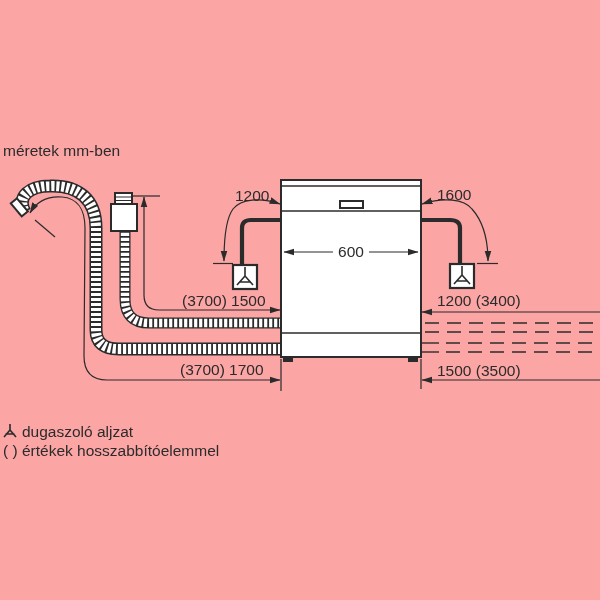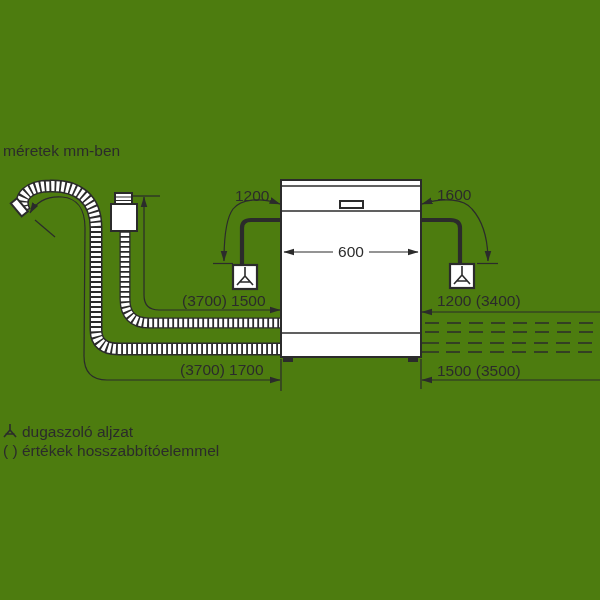--- a/index.html
+++ b/index.html
@@ -1,16 +1,16 @@
 <!DOCTYPE html>
 <html><head>
 <meta charset="utf-8">
 <style>
   html,body{margin:0;padding:0;background:#fff;}
-  .page{position:relative;width:600px;height:600px;background:#4d7c0f;overflow:hidden;
+  .page{position:relative;width:600px;height:600px;background:#fca5a5;overflow:hidden;
         font-family:"Liberation Sans",sans-serif;}
   svg{display:block;}
   svg text{font-family:"Liberation Sans",sans-serif;font-size:15.5px;fill:#2b2b2b;}
   .thin{stroke:#2b2b2b;stroke-width:1.2;fill:none;}
   .mid{stroke:#2b2b2b;stroke-width:1.4;fill:none;}
   .thick{stroke:#2b2b2b;stroke-width:2;fill:#fff;}
   .cord{stroke:#2b2b2b;stroke-width:4.2;fill:none;}
   .hoseA{stroke:#2b2b2b;fill:none;}
   .hoseB{stroke:#fff;fill:none;}
   .glyph{stroke:#2b2b2b;stroke-width:1.6;fill:none;}

